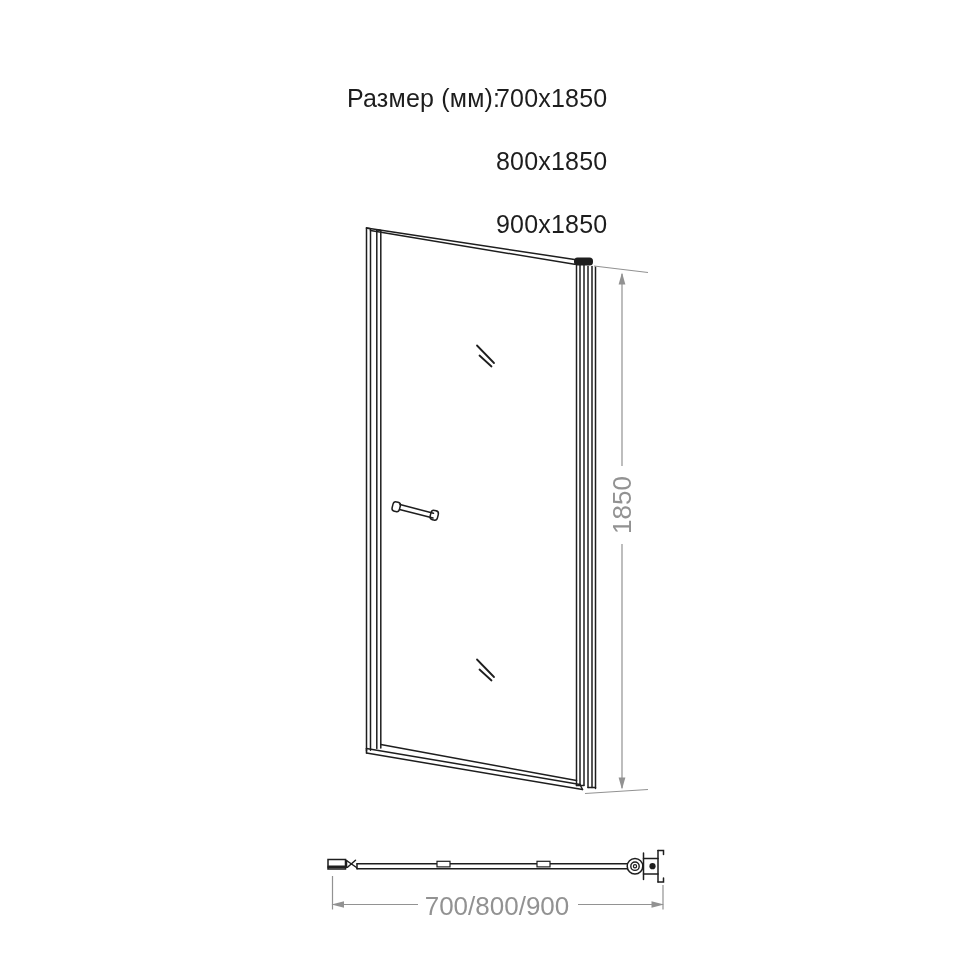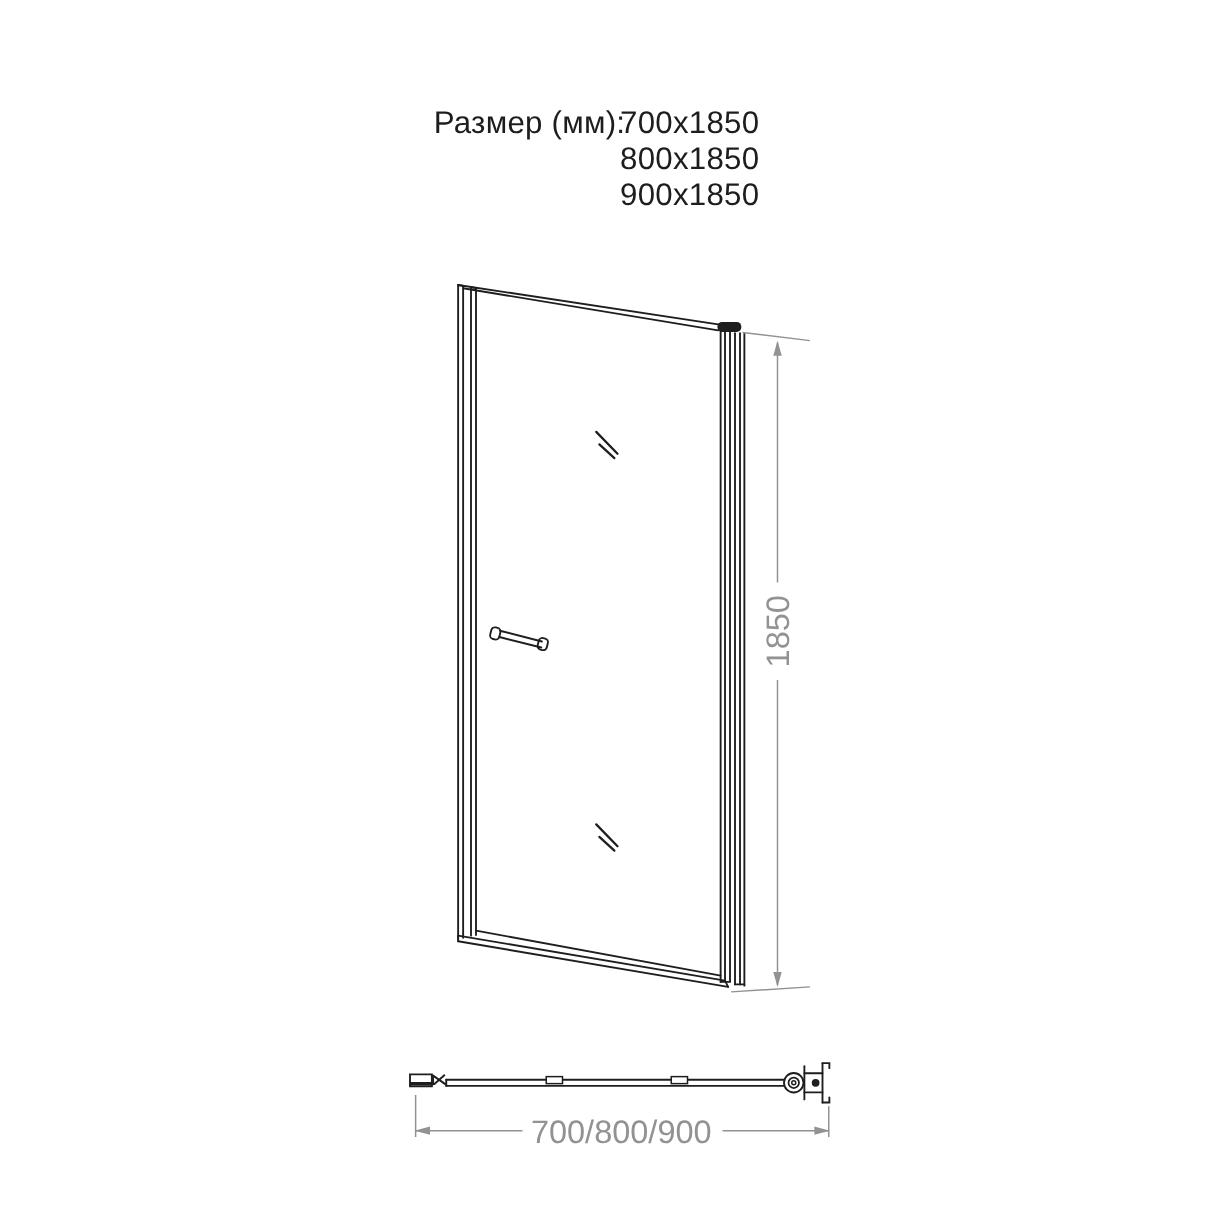--- a/index.html
+++ b/index.html
@@ -23,21 +23,21 @@
     align-items:flex-start;
     color:var(--text,#1d1d1d);
     font-size:25px;
     letter-spacing:.2px;
   }
   .size-label{
     width:149px;
     line-height:29px;
     white-space:nowrap;
   }
-  .size-options{display:flex;flex-direction:column;}
+  .size-options{display:flex;flex-direction:column;gap:34px;}
   .size-option{line-height:29px;white-space:nowrap;}
   svg{position:absolute;left:0;top:0;}
   .ink{stroke:var(--drawing-line,#1e1e1e);fill:none;}
   .inkfill{fill:var(--drawing-line,#1e1e1e);stroke:none;}
   .white{fill:#ffffff;stroke:none;}
   .whiteink{fill:#ffffff;stroke:var(--drawing-line,#1e1e1e);}
   .dimline{stroke:var(--dimension,#929292);fill:none;}
   .dimfill{fill:var(--dimension,#929292);stroke:none;}
   .dimtext{
     fill:var(--dimension,#929292);

